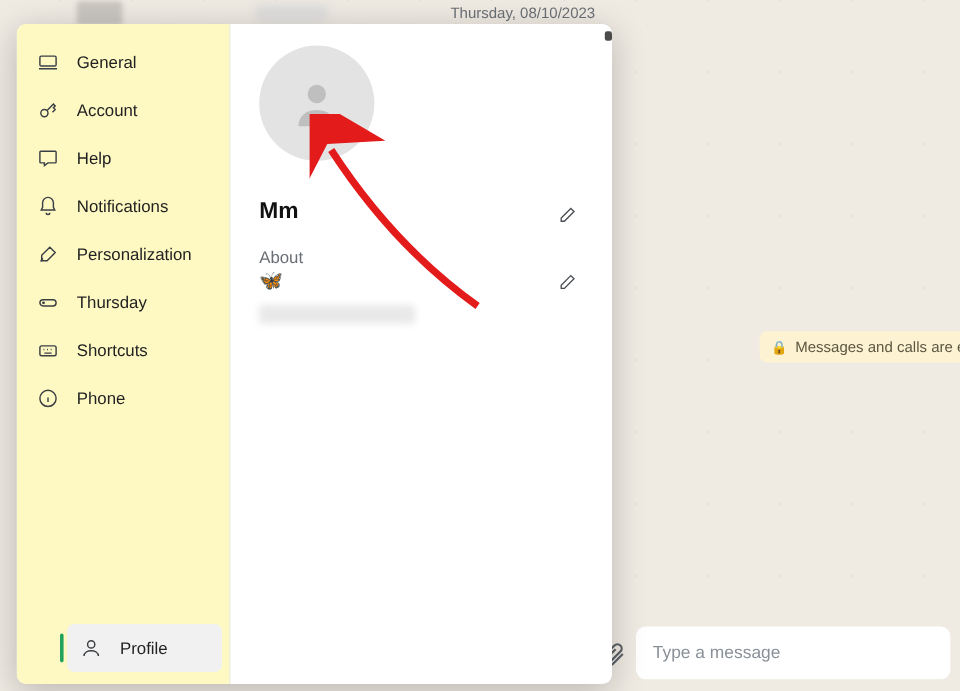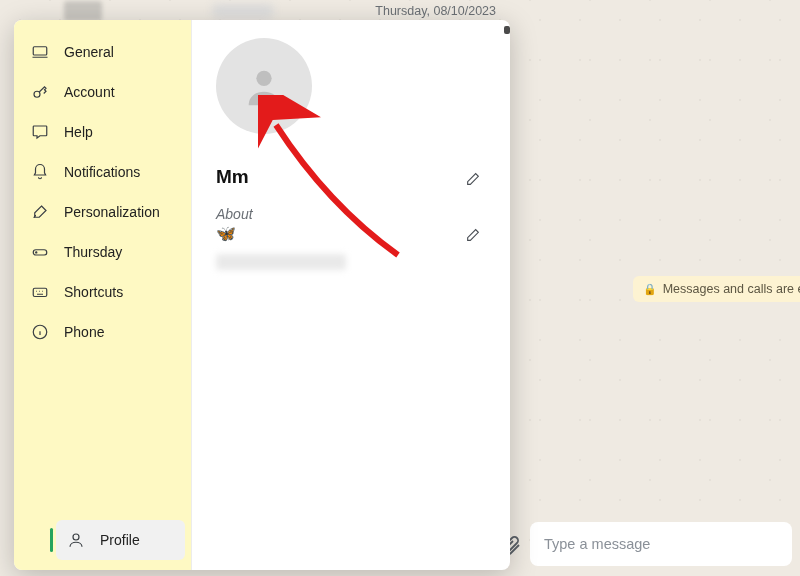--- a/index.html
+++ b/index.html
@@ -75,21 +75,21 @@
   }
   .avatar {
     width: 96px; height: 96px; border-radius: 50%; background: #e3e3e3;
     display: flex; align-items: center; justify-content: center; margin-bottom: 32px;
   }
   .avatar svg { width: 46px; height: 46px; fill: #bfbfbf; }
   .row {
     display: flex; align-items: flex-start; justify-content: space-between; margin-bottom: 6px;
   }
   .name { font-size: 19px; font-weight: 700; color: #111; }
-  .label { font-size: 14px; color: #6a6f75; margin-top: 14px; font-style: italic; }
+  .label { font-size: 14px; color: #6a6f75; margin-top: 14px; }
   .about-val { font-size: 16px; margin-top: 2px; }
   .edit-btn { width: 26px; height: 26px; border-radius: 4px; cursor: pointer; display:flex; align-items:center; justify-content:center; color:#4a4f55; }
   .phone-blur {
     margin-top: 4px; width: 130px; height: 16px; background: #e9e9e9; filter: blur(3px); border-radius:3px;
   }
 
   
   .arrow {
     position: absolute; left: 258px; top: 95px; width: 170px; height: 170px;
     pointer-events: none;

